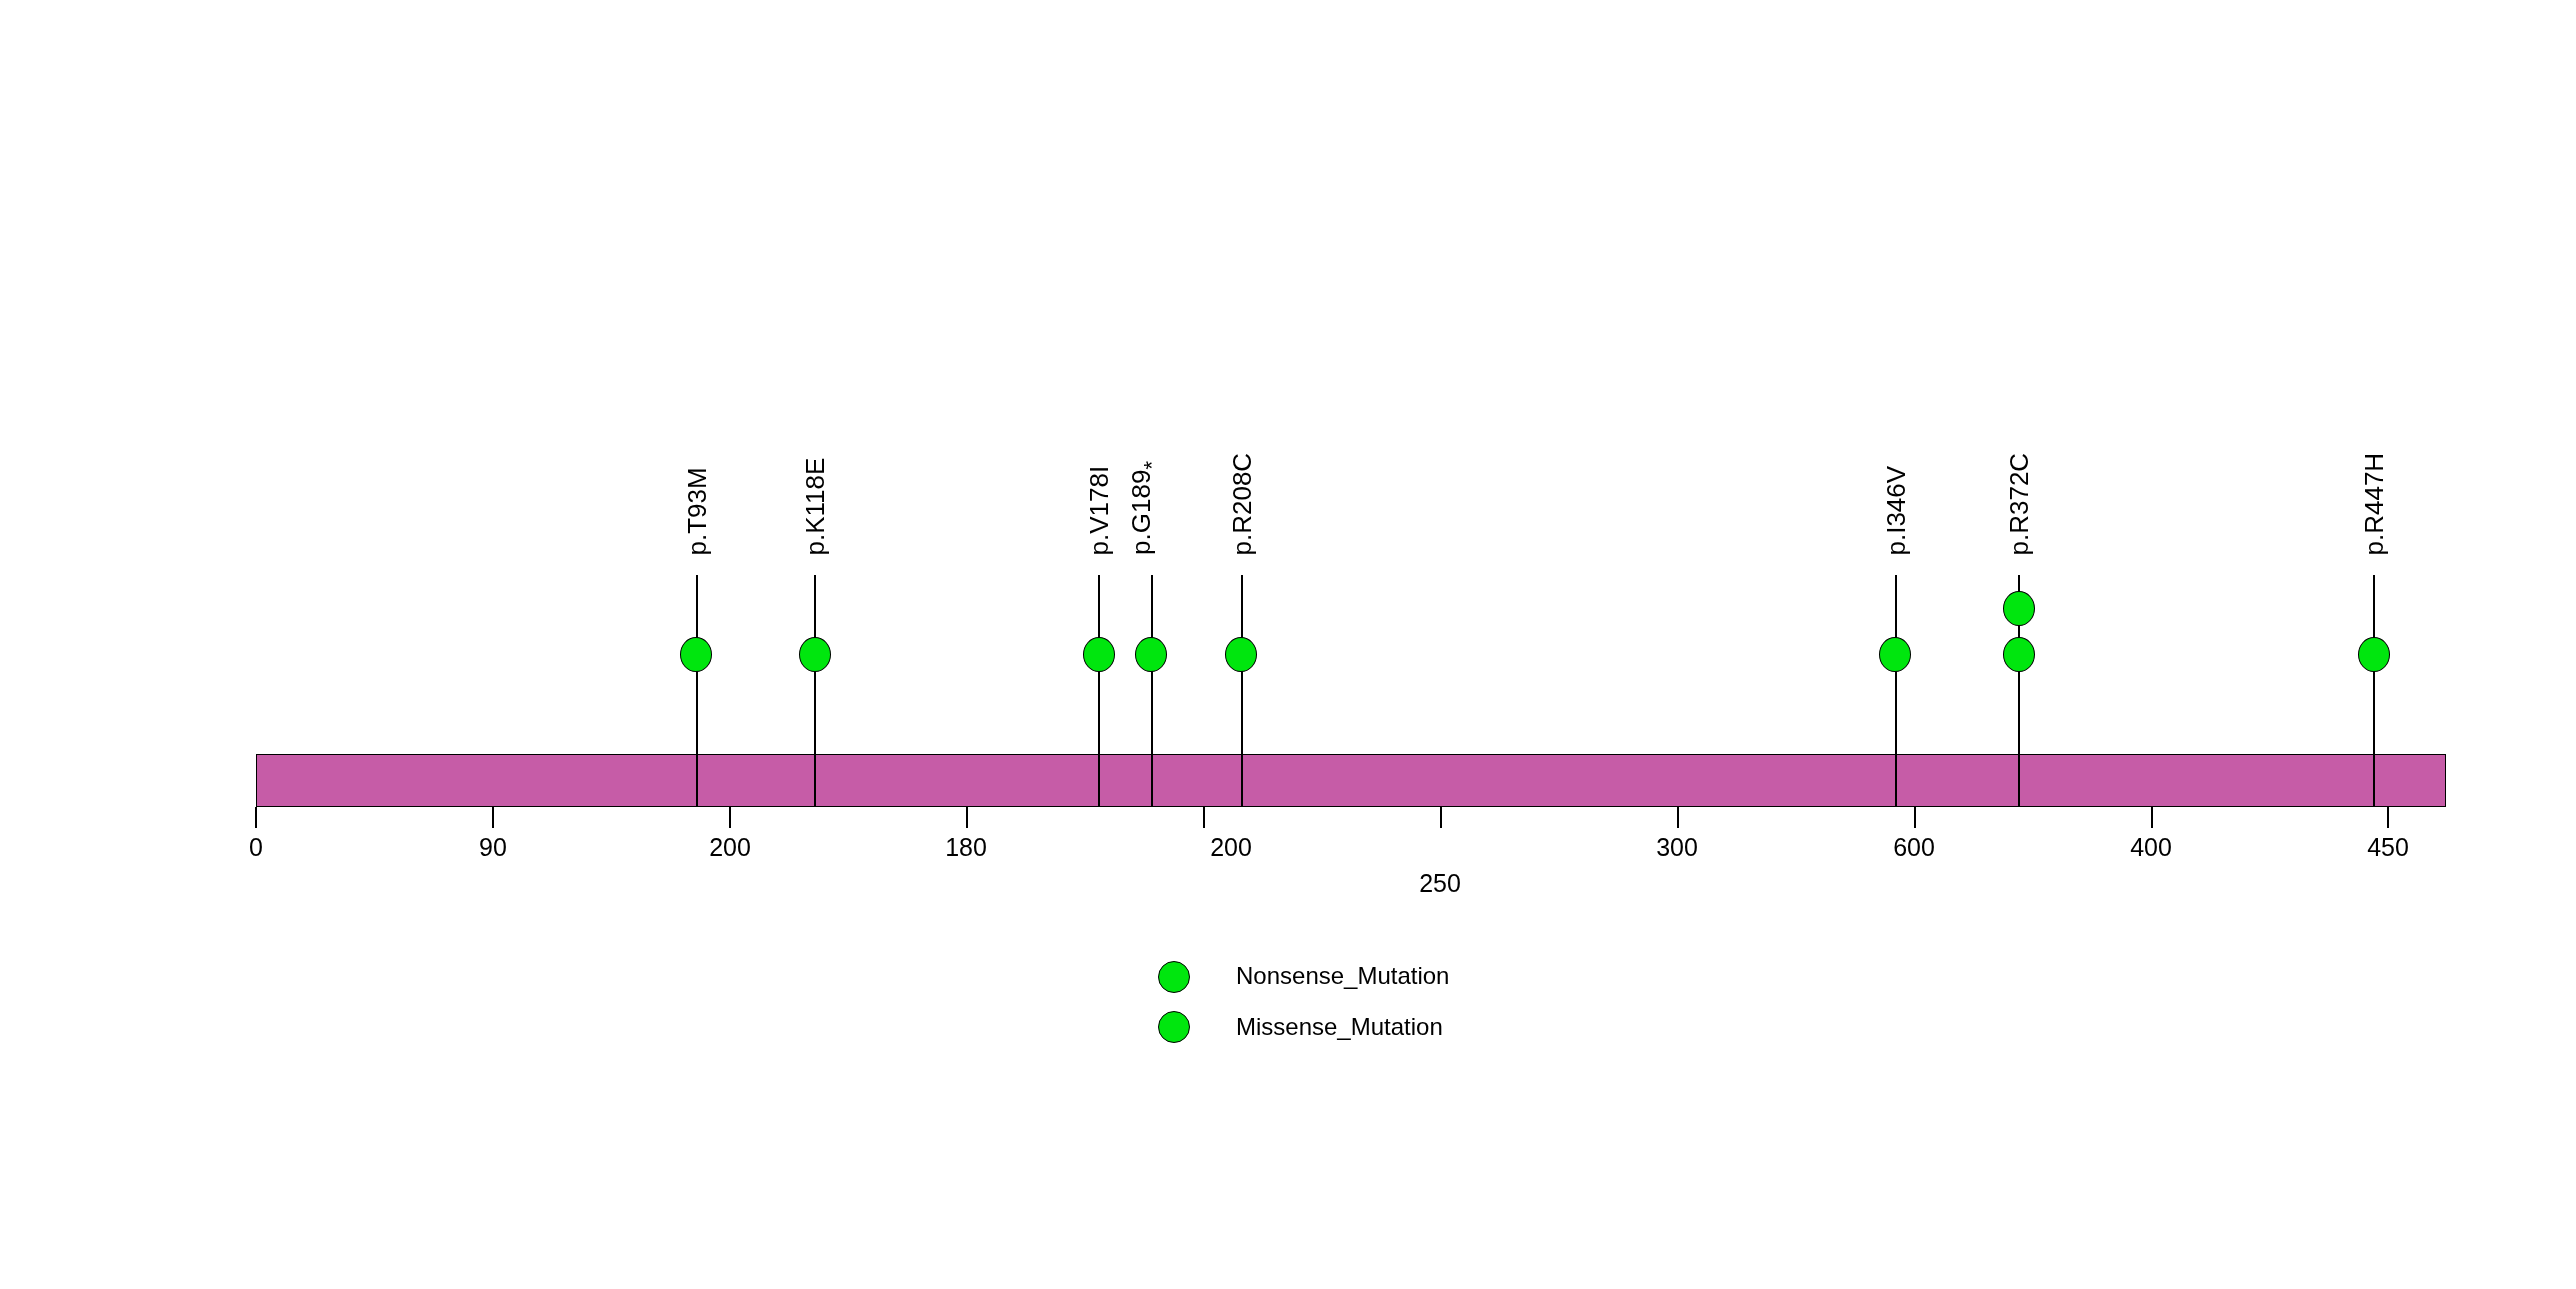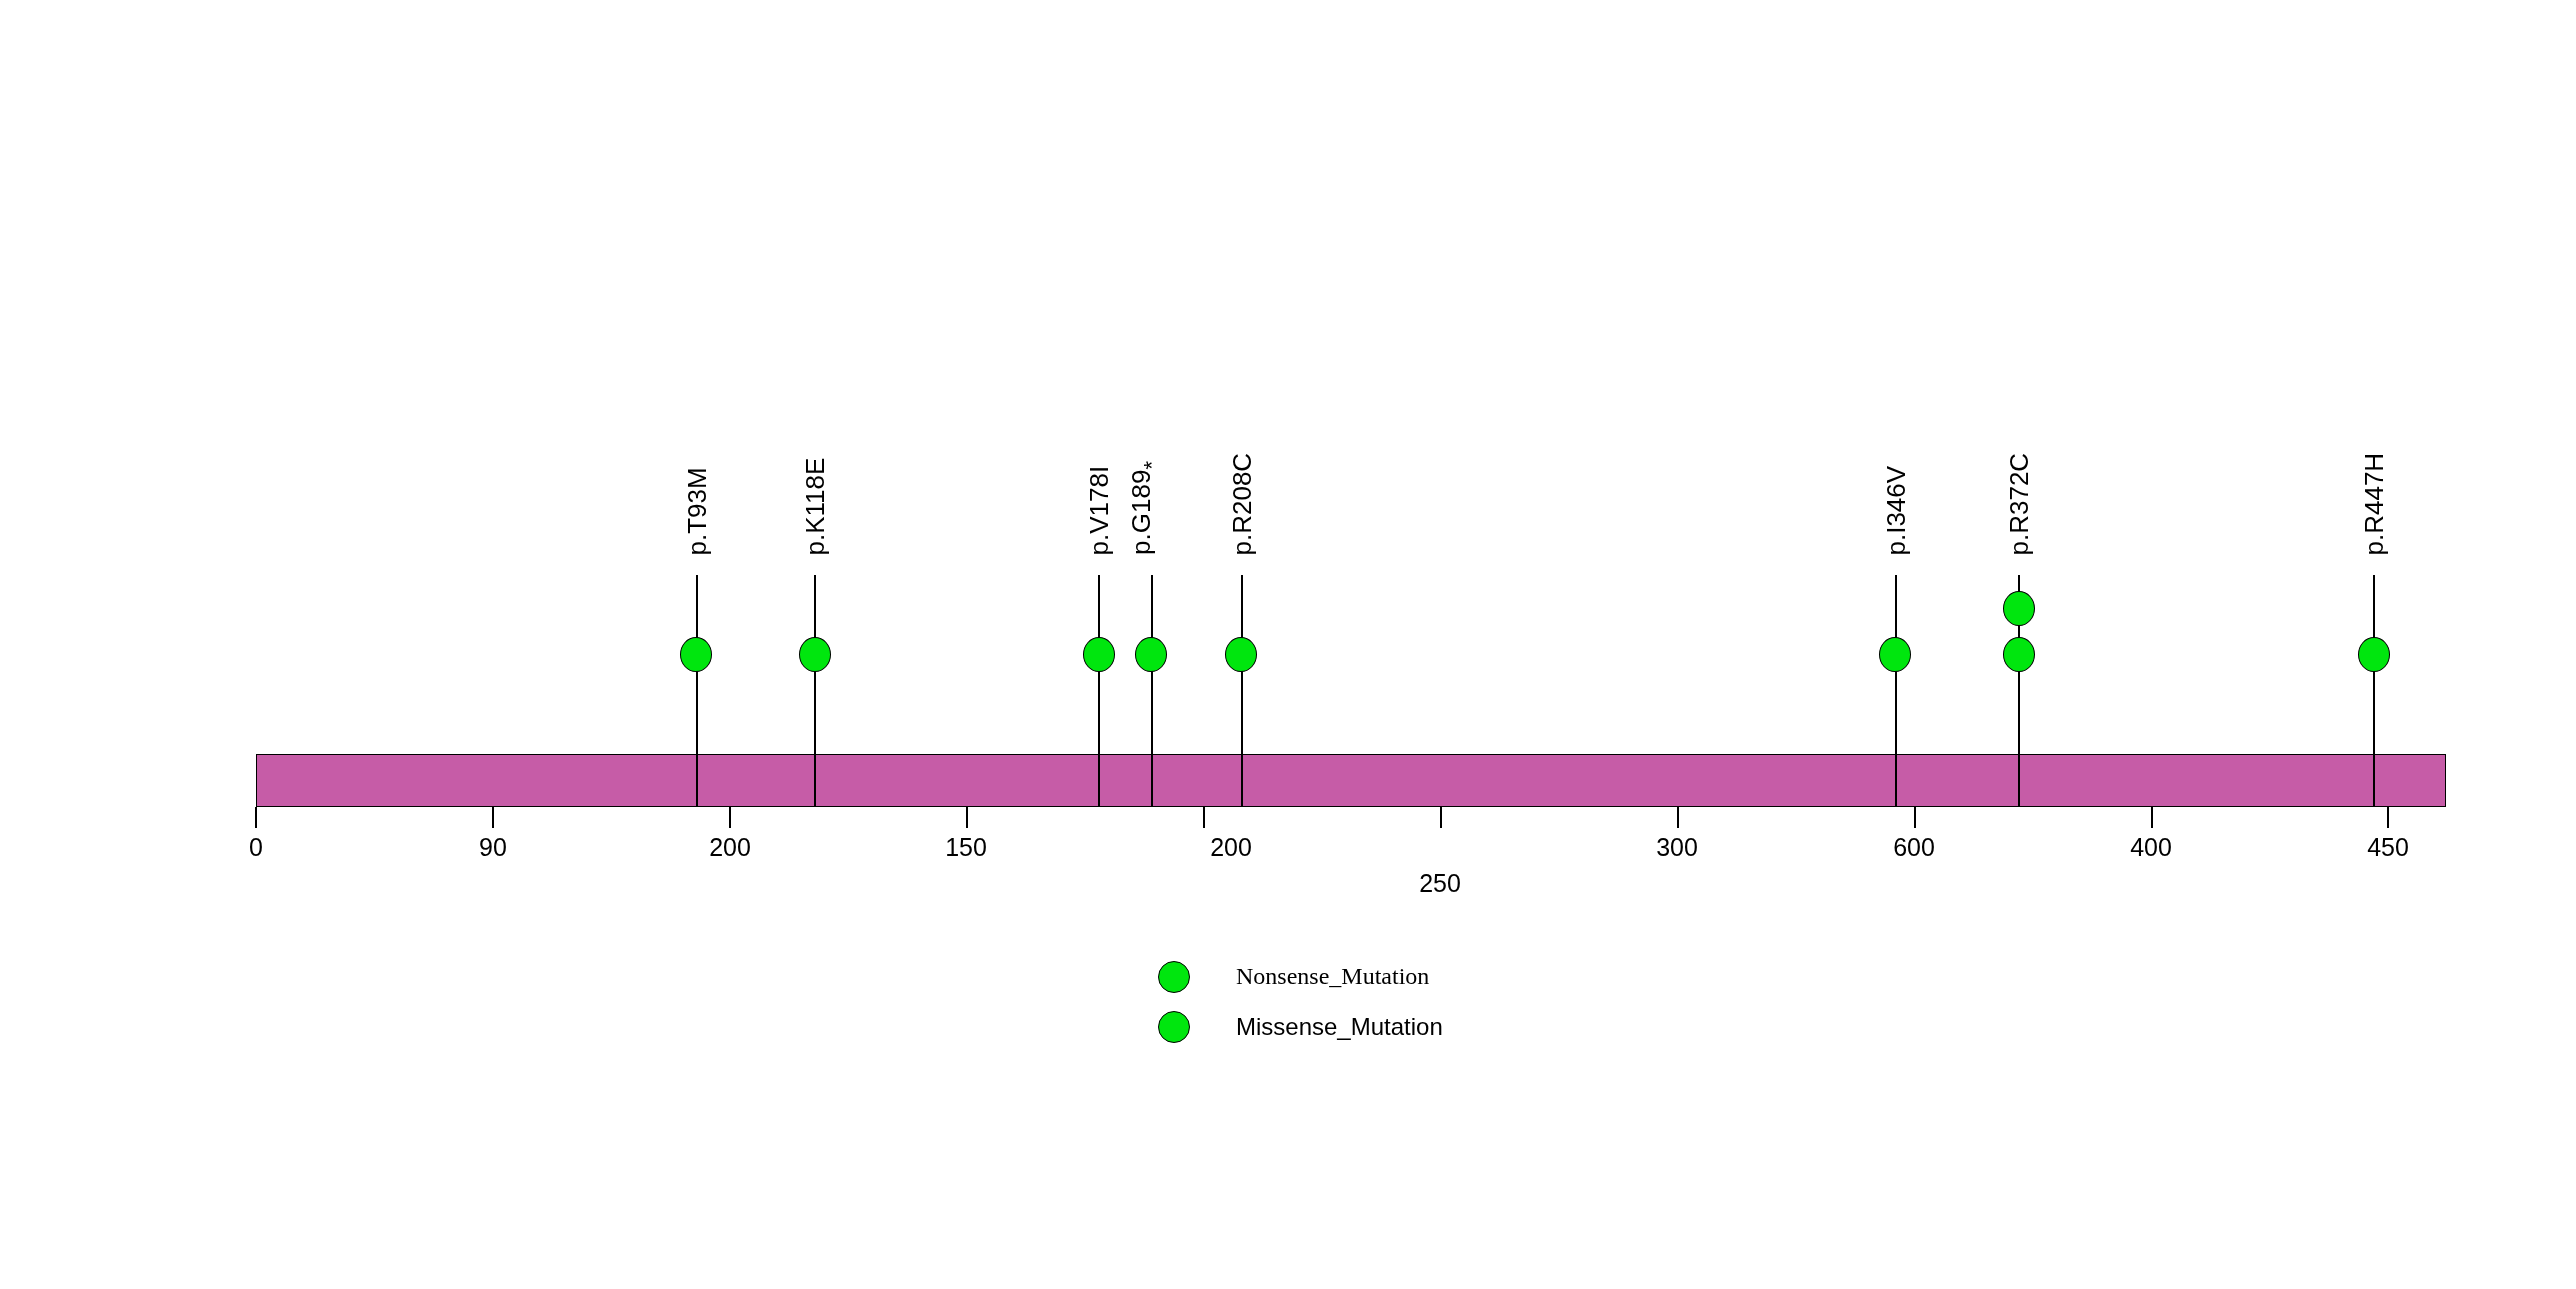--- a/index.html
+++ b/index.html
@@ -72,21 +72,21 @@
 <div class="canvas">
   <div class="protein-bar" id="protein-bar" style="left: 256px; top: 754px; width: 2190px; height: 53px; background: rgb(198, 92, 167);"></div>
   <div id="axis-layer">
       <div class="axis-tick" style="left: 255px; top: 807px; height: 21.4px;"></div>
       <div class="axis-tick-label" style="left: 256px; top: 833px;">0</div>
       <div class="axis-tick" style="left: 492px; top: 807px; height: 21.4px;"></div>
       <div class="axis-tick-label" style="left: 493px; top: 833px;">90</div>
       <div class="axis-tick" style="left: 729px; top: 807px; height: 21.4px;"></div>
       <div class="axis-tick-label" style="left: 730px; top: 833px;">200</div>
       <div class="axis-tick" style="left: 966px; top: 807px; height: 21.4px;"></div>
-      <div class="axis-tick-label" style="left: 966px; top: 833px;">150</div>
+      <div class="axis-tick-label" style="left: 966px; top: 833px;">180</div>
       <div class="axis-tick" style="left: 1203px; top: 807px; height: 21.4px;"></div>
       <div class="axis-tick-label" style="left: 1203px; top: 833px; margin-left: 28px;">200</div>
       <div class="axis-tick" style="left: 1440px; top: 807px; height: 21.4px;"></div>
       <div class="axis-tick-label" style="left: 1440px; top: 833px; margin-top: 36px;">250</div>
       <div class="axis-tick" style="left: 1677px; top: 807px; height: 21.4px;"></div>
       <div class="axis-tick-label" style="left: 1677px; top: 833px;">300</div>
       <div class="axis-tick" style="left: 1914px; top: 807px; height: 21.4px;"></div>
       <div class="axis-tick-label" style="left: 1914px; top: 833px;">600</div>
       <div class="axis-tick" style="left: 2151px; top: 807px; height: 21.4px;"></div>
       <div class="axis-tick-label" style="left: 2151px; top: 833px;">400</div>
@@ -115,18 +115,18 @@
       <div class="stem" style="left: 2018px; top: 575px; height: 232px;"></div>
       <div class="lollipop-circle" style="left: 2003px; top: 637px; width: 32px; height: 35px; background: rgb(0, 230, 14);"></div>
       <div class="lollipop-circle" style="left: 2003px; top: 591px; width: 32px; height: 35px; background: rgb(0, 230, 14);"></div>
       <div class="mut-label" style="left: 2034px; bottom: 735px;">p.R372C</div>
       <div class="stem" style="left: 2373px; top: 575px; height: 232px;"></div>
       <div class="lollipop-circle" style="left: 2358px; top: 637px; width: 32px; height: 35px; background: rgb(0, 230, 14);"></div>
       <div class="mut-label" style="left: 2389px; bottom: 735px;">p.R447H</div>
     </div>
   <div id="legend-layer">
       <div class="legend-circle" style="left: 1158px; top: 961px; width: 32px; height: 32px; background: rgb(0, 230, 14);"></div>
-      <div class="legend-label" style="left: 1236px; top: 961px; font-family: Liberation Serif, serif;">Nonsense_Mutation</div>
+      <div class="legend-label" style="left: 1236px; top: 961px;">Nonsense_Mutation</div>
       <div class="legend-circle" style="left: 1158px; top: 1011px; width: 32px; height: 32px; background: rgb(0, 230, 14);"></div>
       <div class="legend-label" style="left: 1236px; top: 1012px;">Missense_Mutation</div>
     </div>
 </div>
 
 
 </body></html>

